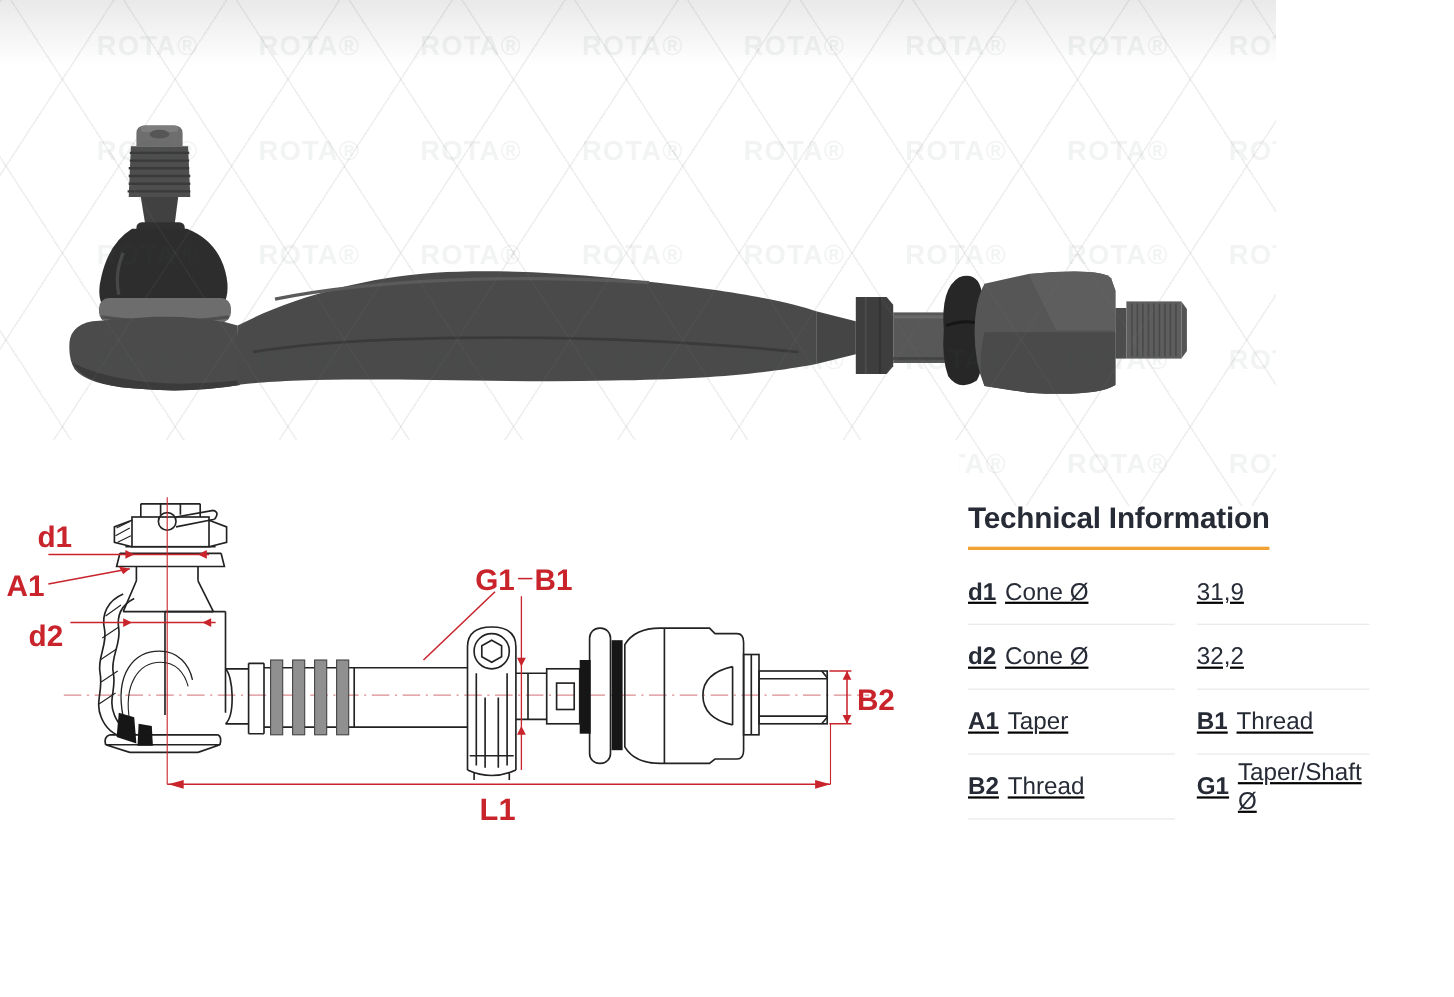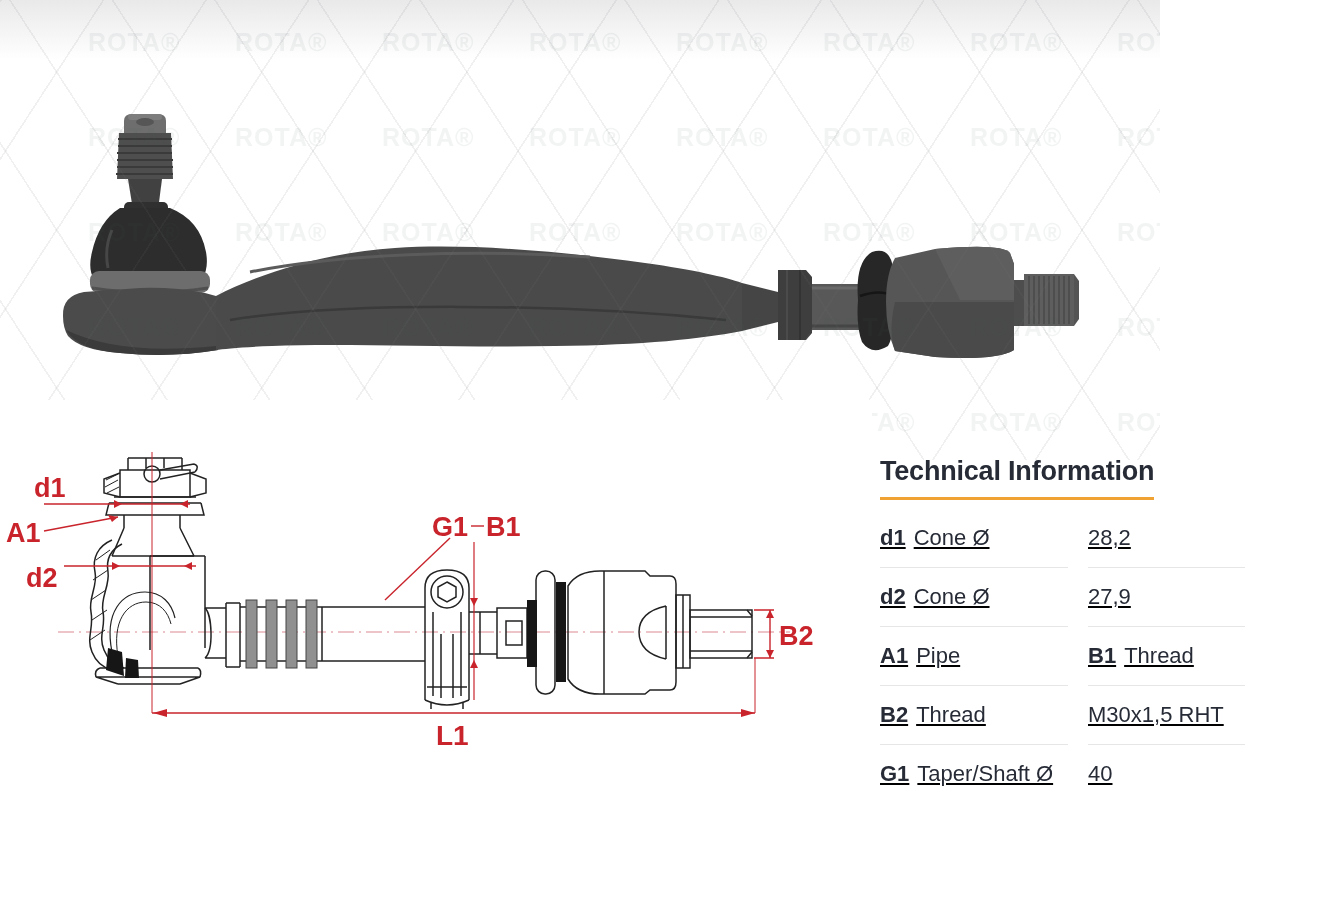--- a/index.html
+++ b/index.html
@@ -334,45 +334,43 @@
   </div>
 
   <div class="table-panel">
     <h2 class="t-title">Technical Information</h2>
 
     <div class="t-grid">
       <div class="t-cell t-label">
         <span class="t-key">d1</span>
         <span class="t-name">Cone Ø</span>
       </div>
-      <div class="t-cell t-value">28,2</div>
+      <div class="t-cell t-value">31,9</div>
 
       <div class="t-cell t-label">
         <span class="t-key">d2</span>
         <span class="t-name">Cone Ø</span>
       </div>
-      <div class="t-cell t-value">27,9</div>
+      <div class="t-cell t-value">32,2</div>
 
       <div class="t-cell t-label">
         <span class="t-key">A1</span>
-        <span class="t-name">Pipe</span>
+        <span class="t-name">Taper</span>
       </div>
 
       <div class="t-cell t-label">
         <span class="t-key">B1</span>
         <span class="t-name">Thread</span>
       </div>
 
       <div class="t-cell t-label">
         <span class="t-key">B2</span>
         <span class="t-name">Thread</span>
       </div>
-      <div class="t-cell t-value">M30x1,5 RHT</div>
 
       <div class="t-cell t-label last">
         <span class="t-key">G1</span>
         <span class="t-name">Taper/Shaft Ø</span>
       </div>
-      <div class="t-cell t-value last">40</div>
     </div>
   </div>
 
 </div>
 
 </body></html>

